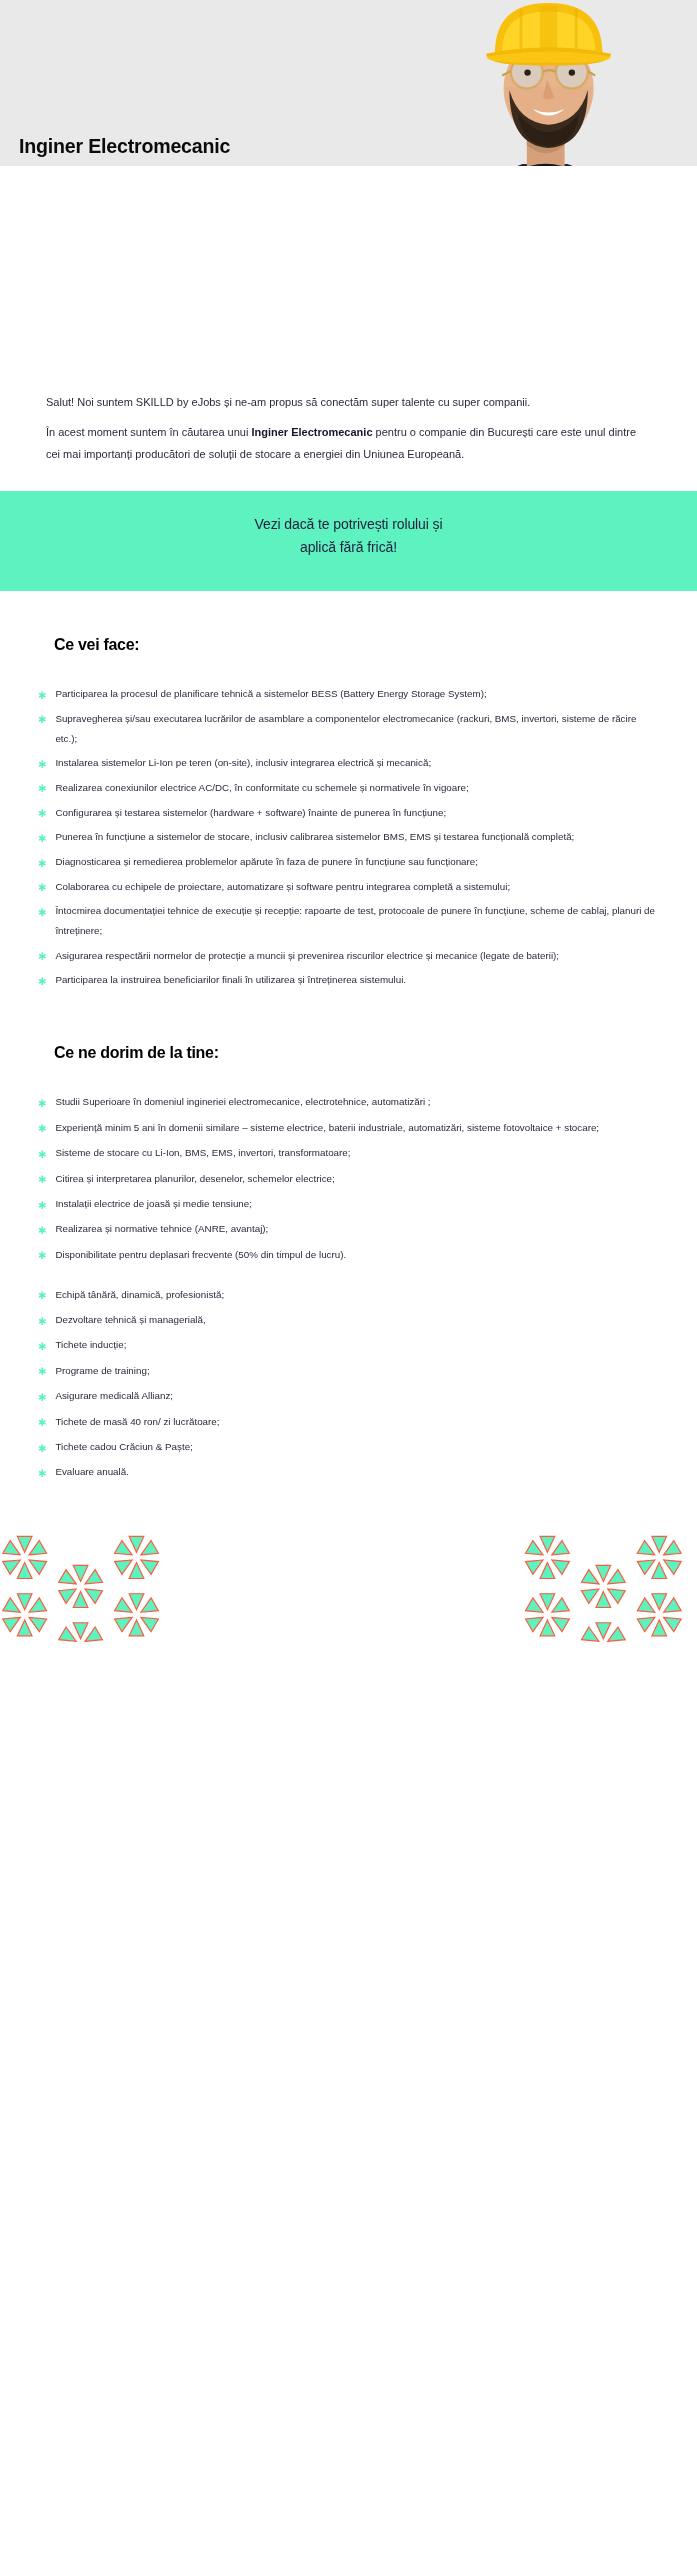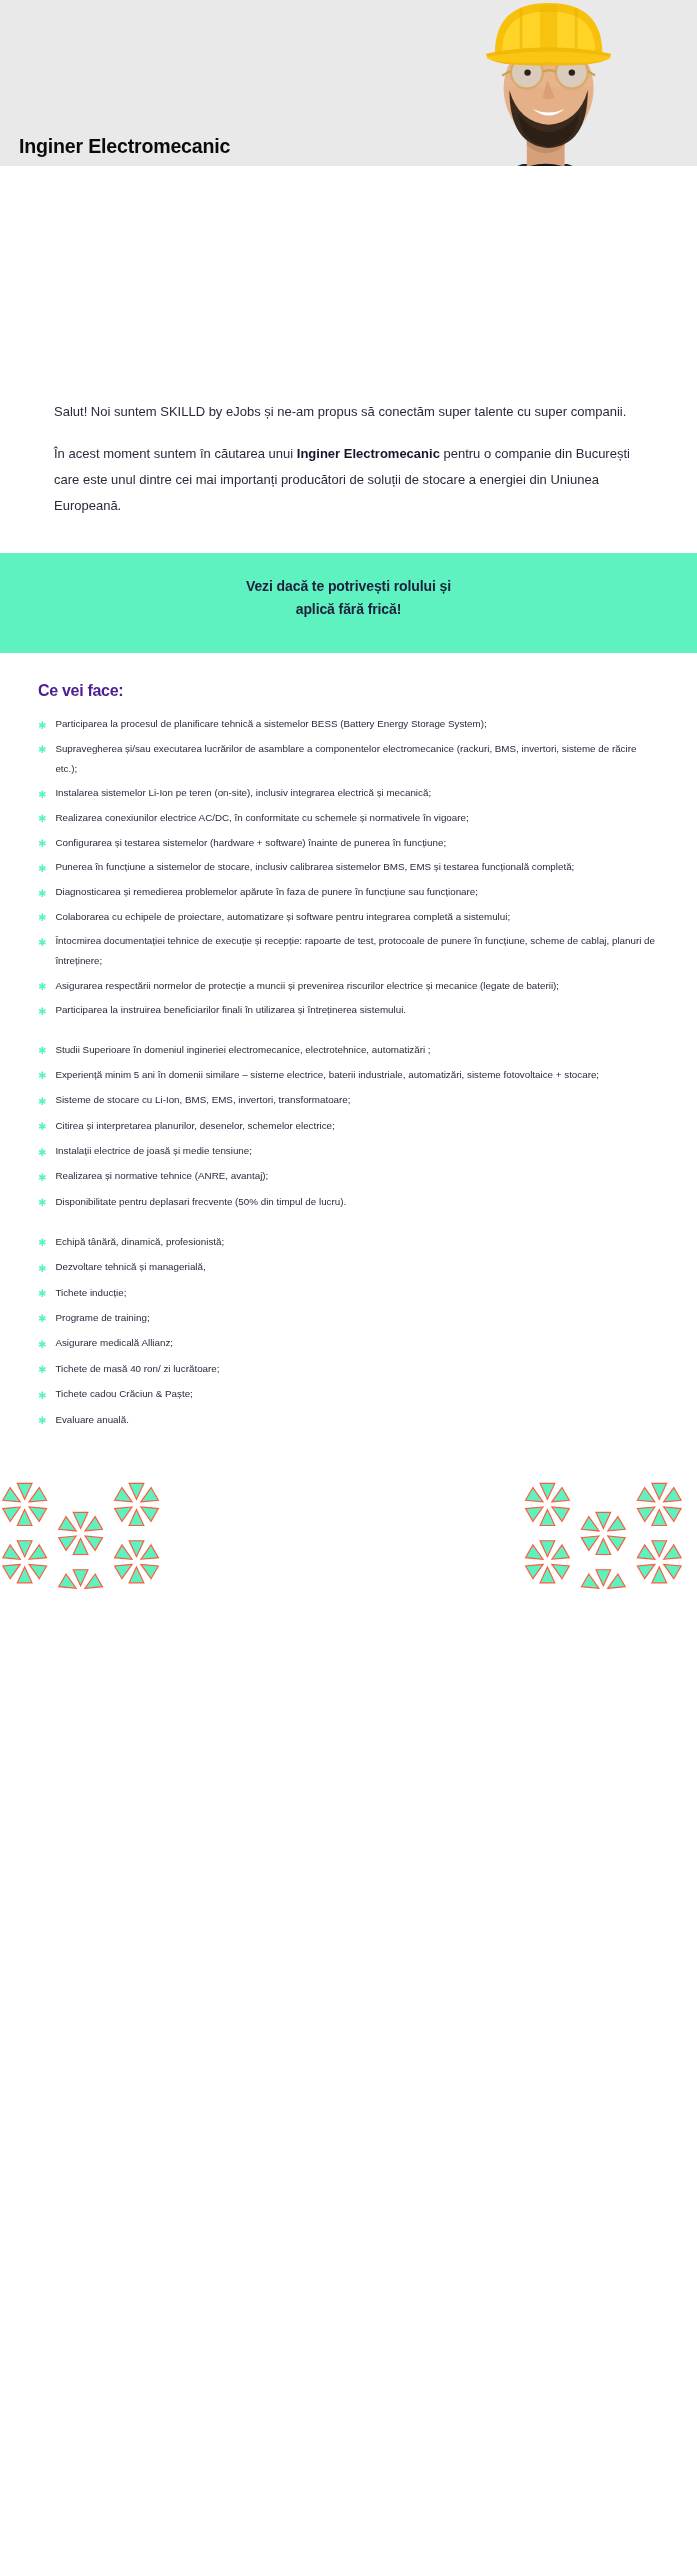--- a/index.html
+++ b/index.html
@@ -96,49 +96,49 @@
     overflow: hidden;
     z-index: 2;
   }
 
   
   .intro {
     padding: 20.3px 38px 17.4px 38px;
     background: #ffffff;
   }
   .intro p {
-    margin: 16px;
-    font-size: 13px;
+    margin: 8px;
+    font-size: 11px;
     line-height: 2.0;
     color: #2a2a3d;
   }
   .intro b { font-weight: 700; color: #16162b; }
 
   
   .banner {
     background: #5df2c0;
     padding: 22px 14.5px 30.5px 14.5px;
     text-align: center;
   }
   .banner-line {
     font-size: 14px;
-    font-weight: 700;
+    font-weight: 400;
     color: #1f1f3d;
     line-height: 1.7;
     letter-spacing: -0.1px;
   }
 
   
   .section { padding: 0 38px; background: #ffffff; }
   .sec-heading {
     font-size: 16px;
     font-weight: 700;
-    color: #4c1d95;
+    color: #000000;
     letter-spacing: -0.3px;
-    margin: 0;
+    margin: 16px;
   }
   .sec-heading.first { padding-top: 29px; }
   .sec-heading.mid { padding-top: 38px; }
   .sec-heading.benefits { padding-top: 10.2px; padding-left: 5.8px; }
 
   ul.bullets {
     list-style: none;
     margin: 0;
     padding: 0;
   }
@@ -280,20 +280,21 @@
       <li><span class="bullet-star">✱</span><span>Punerea în funcțiune a sistemelor de stocare, inclusiv calibrarea sistemelor BMS, EMS și testarea funcțională completă;</span></li>
       <li><span class="bullet-star">✱</span><span>Diagnosticarea și remedierea problemelor apărute în faza de punere în funcțiune sau funcționare;</span></li>
       <li><span class="bullet-star">✱</span><span>Colaborarea cu echipele de proiectare, automatizare și software pentru integrarea completă a sistemului;</span></li>
       <li><span class="bullet-star">✱</span><span>Întocmirea documentației tehnice de execuție și recepție: rapoarte de test, protocoale de punere în funcțiune, scheme de cablaj, planuri de întreținere;</span></li>
       <li><span class="bullet-star">✱</span><span>Asigurarea respectării normelor de protecție a muncii și prevenirea riscurilor electrice și mecanice (legate de baterii);</span></li>
       <li><span class="bullet-star">✱</span><span>Participarea la instruirea beneficiarilor finali în utilizarea și întreținerea sistemului.</span></li>
     </ul>
 </div>
 
 <div class="section">
+  <h2 class="sec-heading mid">Ce ne dorim de la tine:</h2>
   <ul class="bullets gap-top tight" id="list-1">
       <li><span class="bullet-star">✱</span><span>Studii Superioare în domeniul ingineriei electromecanice, electrotehnice, automatizări ;</span></li>
       <li><span class="bullet-star">✱</span><span>Experiență minim 5 ani în domenii similare – sisteme electrice, baterii industriale, automatizări, sisteme fotovoltaice + stocare;</span></li>
       <li><span class="bullet-star">✱</span><span>Sisteme de stocare cu Li-Ion, BMS, EMS, invertori, transformatoare;</span></li>
       <li><span class="bullet-star">✱</span><span>Citirea și interpretarea planurilor, desenelor,  schemelor electrice;</span></li>
       <li><span class="bullet-star">✱</span><span>Instalații electrice de joasă și medie tensiune;</span></li>
       <li><span class="bullet-star">✱</span><span>Realizarea și normative tehnice (ANRE, avantaj);</span></li>
       <li><span class="bullet-star">✱</span><span>Disponibilitate pentru deplasari frecvente (50% din timpul de lucru).</span></li>
     </ul>
 </div>

